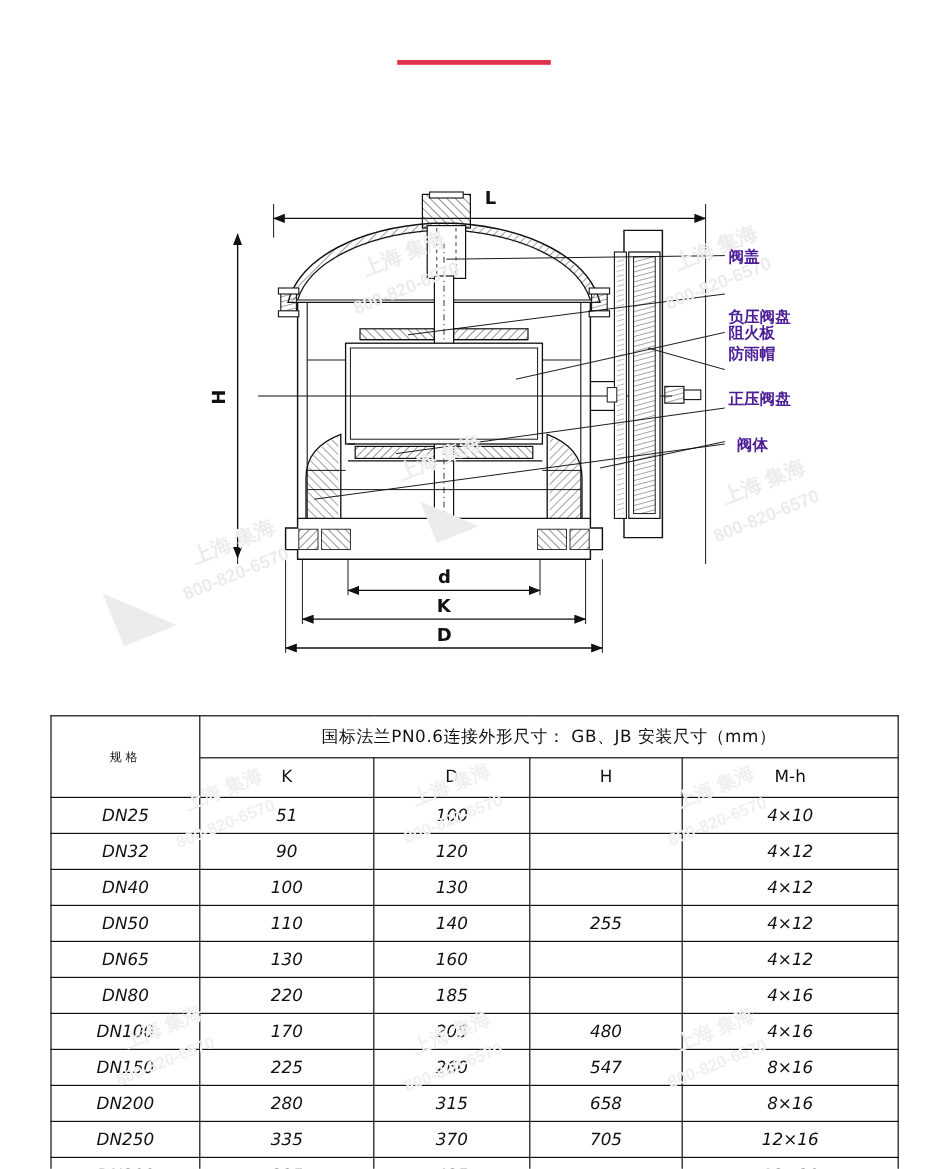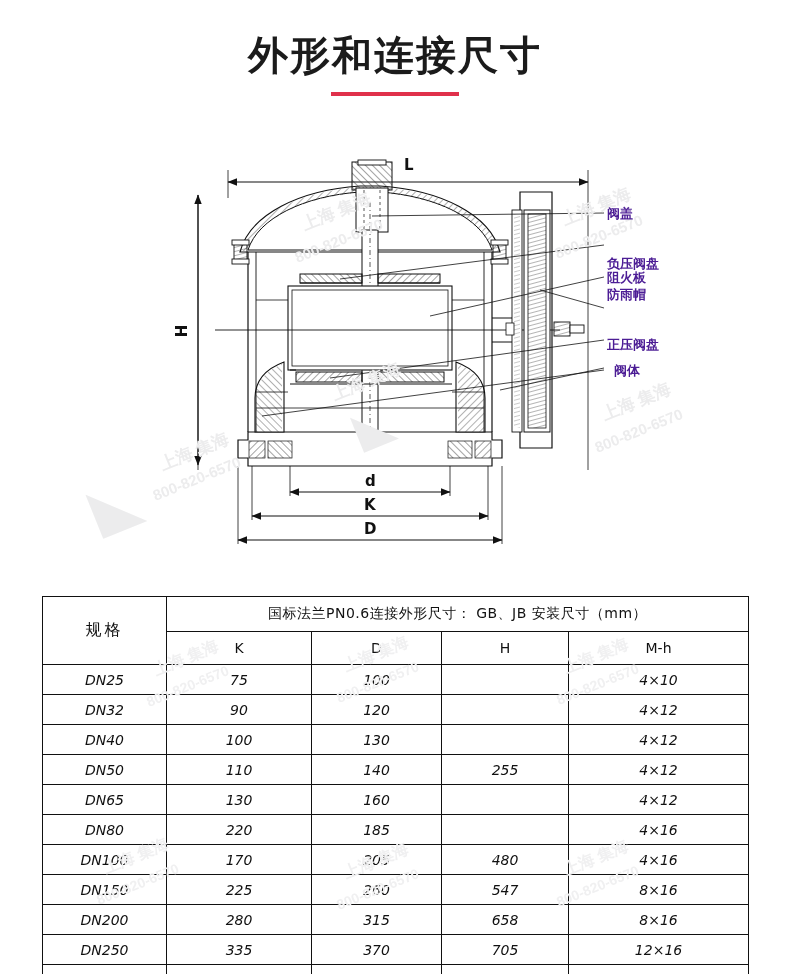--- a/index.html
+++ b/index.html
@@ -89,21 +89,21 @@
   table td,table th{
     border:1px solid #111;
     text-align:center;
     vertical-align:middle;
     font-weight:normal;
     color:#111;
     background:transparent;
   }
   th.spec{
     width:124px;
-    font-size:16px;
+    font-size:10px;
     letter-spacing:3px;
   }
   th.grouphead{
     font-size:14px;
     height:32px;
     letter-spacing:0.5px;
   }
   th.colhead{
     font-size:14px;
     height:30px;
@@ -126,21 +126,20 @@
     font-weight:bold;
     font-family:"Liberation Sans",sans-serif;
     white-space:nowrap;
     user-select:none;
   }
 </style>
 </head>
 <body>
 
 <div class="title-block">
-  <div class="title-text">外形和连接尺寸</div>
   <div class="title-rule"></div>
 </div>
 
 <div class="drawing">
 
   <div class="wm" style="left:92px;top:330px;font-size:58px;transform:rotate(-22deg);">◣</div>
   <div class="wm" style="left:158px;top:300px;font-size:17px;transform:rotate(-22deg);">上海 集海</div>
   <div class="wm" style="left:150px;top:330px;font-size:15px;transform:rotate(-22deg);">800-820-6570</div>
   <div class="wm" style="left:300px;top:60px;font-size:17px;transform:rotate(-22deg);">上海 集海</div>
   <div class="wm" style="left:292px;top:92px;font-size:15px;transform:rotate(-22deg);">800-820-6570</div>
@@ -284,21 +283,21 @@
   <div class="dim" style="left:404px;top:16px;">L</div>
   <div class="dim dim-h" style="left:176px;top:182px;">H</div>
   <div class="dim" style="left:365px;top:332px;">d</div>
   <div class="dim" style="left:364px;top:356px;">K</div>
   <div class="dim" style="left:364px;top:380px;">D</div>
 
   <div class="callout" style="left:607px;top:65px;">阀盖</div>
   <div class="callout" style="left:607px;top:97px;margin-top:18px;">负压阀盘</div>
   <div class="callout" style="left:607px;top:129px;">阻火板</div>
   <div class="callout" style="left:607px;top:146px;">防雨帽</div>
-  <div class="callout" style="left:607px;top:196px;text-align:center;">正压阀盘</div>
+  <div class="callout" style="left:607px;top:184px;text-align:center;">正压阀盘</div>
   <div class="callout" style="left:614px;top:222px;">阀体</div>
 </div>
 
 <div class="table-wrap">
 
   <div class="tbl-watermark" style="left:110px;top:52px;font-size:16px;transform:rotate(-22deg);">上海 集海</div>
   <div class="tbl-watermark" style="left:102px;top:82px;font-size:14px;transform:rotate(-22deg);">800-820-6570</div>
   <div class="tbl-watermark" style="left:300px;top:48px;font-size:16px;transform:rotate(-22deg);">上海 集海</div>
   <div class="tbl-watermark" style="left:292px;top:78px;font-size:14px;transform:rotate(-22deg);">800-820-6570</div>
   <div class="tbl-watermark" style="left:520px;top:50px;font-size:16px;transform:rotate(-22deg);">上海 集海</div>
@@ -326,21 +325,21 @@
       <tr>
         <th class="colhead">K</th>
         <th class="colhead">D</th>
         <th class="colhead">H</th>
         <th class="colhead">M-h</th>
       </tr>
     </thead>
     <tbody>
       <tr>
         <td class="cell">DN25</td>
-        <td class="cell">75</td>
+        <td class="cell">51</td>
         <td class="cell">100</td>
         <td class="cell"></td>
         <td class="cell">4×10</td>
       </tr>
       <tr>
         <td class="cell">DN32</td>
         <td class="cell">90</td>
         <td class="cell">120</td>
         <td class="cell"></td>
         <td class="cell">4×12</td>

